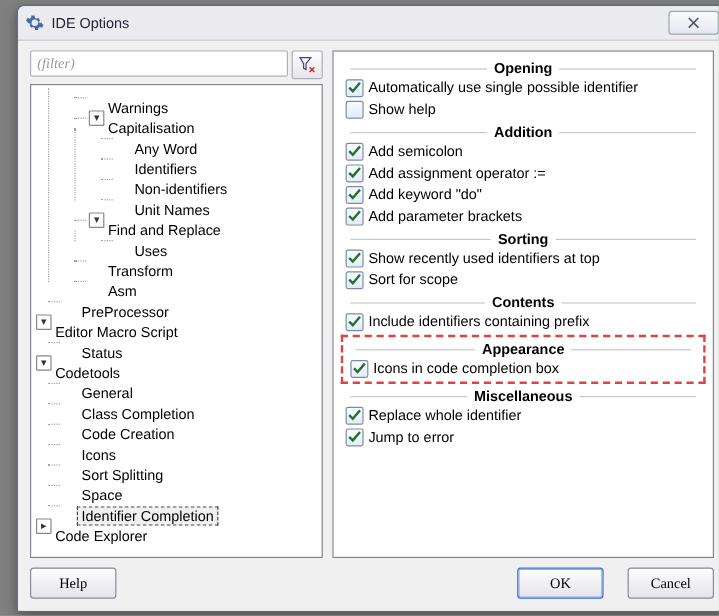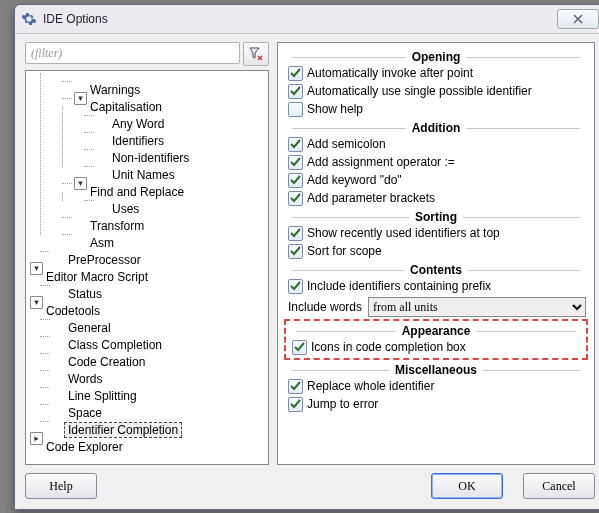--- a/index.html
+++ b/index.html
@@ -277,27 +277,27 @@
                     </li>
                 <li>
                       <div class="row">
                         <span class="dash"></span>
                         <span class="lbl">Code Creation</span>
                       </div>
                     </li>
                 <li>
                       <div class="row">
                         <span class="dash"></span>
-                        <span class="lbl">Words</span>
-                      </div>
-                    </li>
-                <li>
-                      <div class="row">
-                        <span class="dash"></span>
-                        <span class="lbl">Line Splitting</span>
+                        <span class="lbl">Icons</span>
+                      </div>
+                    </li>
+                <li>
+                      <div class="row">
+                        <span class="dash"></span>
+                        <span class="lbl">Sort Splitting</span>
                       </div>
                     </li>
                 <li>
                       <div class="row">
                         <span class="dash"></span>
                         <span class="lbl">Space</span>
                       </div>
                     </li>
                 <li>
                       <div class="row">
@@ -320,28 +320,20 @@
       </div>
 
       <div class="right">
         <div class="group-head">Opening</div>
         <div class="opt">
               <span class="cb checked">
                 <svg viewBox="0 0 11 11">
                   <path d="M1 5l3 3 6-7" stroke="#2a6f2a" stroke-width="2" fill="none"></path>
                 </svg>
               </span>
-              <span class="olbl">Automatically invoke after point</span>
-            </div>
-        <div class="opt">
-              <span class="cb checked">
-                <svg viewBox="0 0 11 11">
-                  <path d="M1 5l3 3 6-7" stroke="#2a6f2a" stroke-width="2" fill="none"></path>
-                </svg>
-              </span>
               <span class="olbl">Automatically use single possible identifier</span>
             </div>
         <div class="opt">
               <span class="cb unchecked"></span>
               <span class="olbl">Show help</span>
             </div>
 
         <div class="group-head">Addition</div>
         <div class="opt">
               <span class="cb checked">
@@ -396,26 +388,20 @@
 
         <div class="group-head">Contents</div>
         <div class="opt">
               <span class="cb checked">
                 <svg viewBox="0 0 11 11">
                   <path d="M1 5l3 3 6-7" stroke="#2a6f2a" stroke-width="2" fill="none"></path>
                 </svg>
               </span>
               <span class="olbl">Include identifiers containing prefix</span>
             </div>
-        <div class="include-row">
-          <span class="olbl">Include words</span>
-          <select>
-            <option>from all units</option>
-          </select>
-        </div>
 
         <div class="highlight-box">
           <div class="group-head">Appearance</div>
           <div class="opt">
                 <span class="cb checked">
                   <svg viewBox="0 0 11 11">
                     <path d="M1 5l3 3 6-7" stroke="#2a6f2a" stroke-width="2" fill="none"></path>
                   </svg>
                 </span>
                 <span class="olbl">Icons in code completion box</span>

